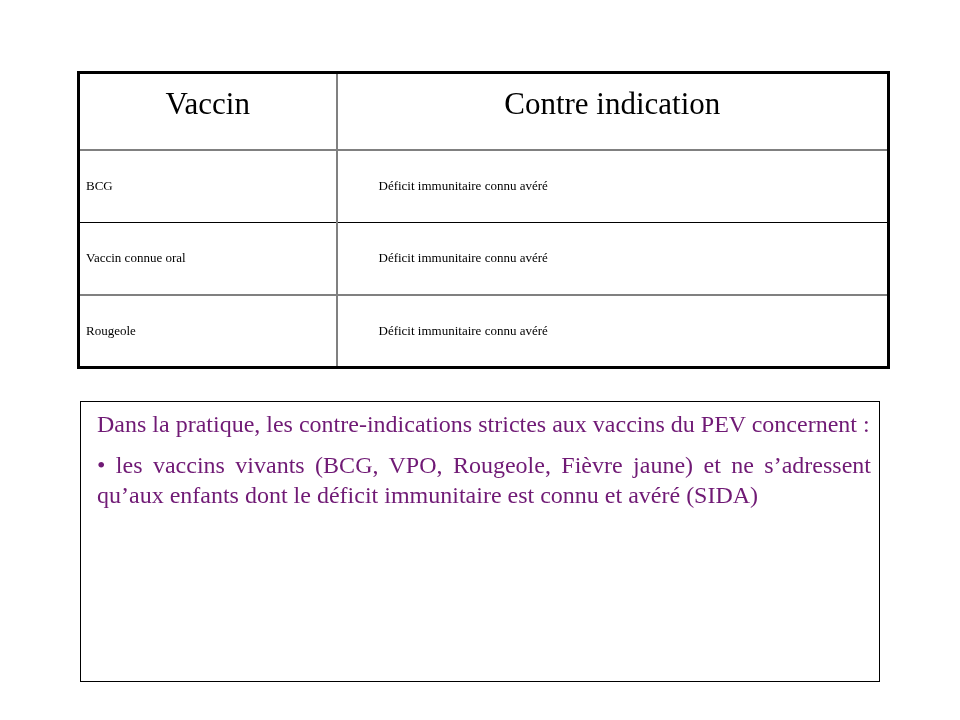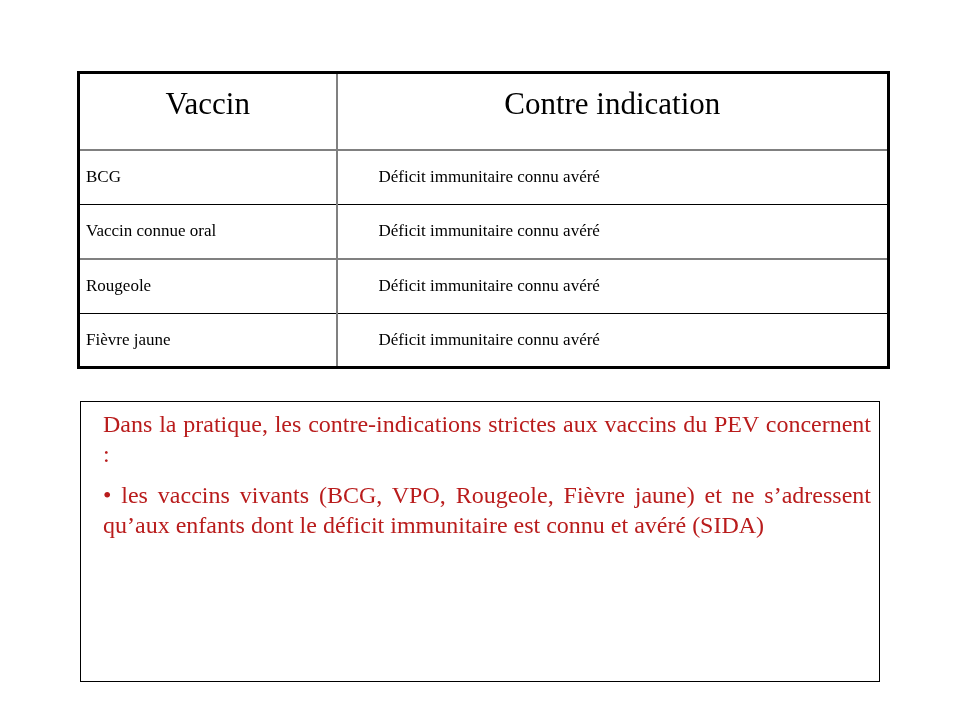--- a/index.html
+++ b/index.html
@@ -42,21 +42,21 @@
       height: 77px;
       border-right: 2px solid #808080;
       border-bottom: 2px solid #808080;
       box-sizing: border-box;
     }
     table.vaccine-table th:last-child {
       border-right: none;
       margin-top: 16px;
     }
     table.vaccine-table td {
-      font-size: 17px;
+      font-size: 13px;
       padding: 0 0 0 6px;
       height: 42px;
       vertical-align: middle;
       border-right: 2px solid #808080;
       border-bottom: 1px solid #000;
       box-sizing: border-box;
       white-space: nowrap;
     }
     table.vaccine-table tr.row-alt td {
       border-bottom: 2px solid #808080;
@@ -69,22 +69,22 @@
       border-bottom: none;
     }
     .note-box {
       position: absolute;
       left: 80px;
       top: 401px;
       width: 800px;
       height: 281px;
       border: 1.5px solid #000;
       box-sizing: border-box;
-      padding: 7px 8px 0 22px;
-      color: #b91c1c;
+      padding: 7px 8px 0 16px;
+      color: #701a75;
       font-size: 24px;
       line-height: 30px;
     }
     .note-box p {
       margin: 0;
       text-align: justify;
       text-align-last: left;
     }
     .note-box p.intro { margin-bottom: 11px; }
     .note-box p.bullet-1 { }
@@ -111,24 +111,20 @@
         <td>Déficit immunitaire connu avéré</td>
       </tr>
       <tr class="row-alt">
         <td>Vaccin connue oral</td>
         <td>Déficit immunitaire connu avéré</td>
       </tr>
       <tr>
         <td>Rougeole</td>
         <td>Déficit immunitaire connu avéré</td>
       </tr>
-      <tr>
-        <td>Fièvre jaune</td>
-        <td>Déficit immunitaire connu avéré</td>
-      </tr>
     </tbody>
   </table>
 
   <div class="note-box">
     <p class="intro">Dans la pratique, les contre-indications strictes aux vaccins du PEV concernent :</p>
     <p class="bullet-1">• les vaccins vivants (BCG, VPO, Rougeole, Fièvre jaune) et ne s’adressent qu’aux enfants dont le déficit immunitaire est connu et avéré (SIDA)</p>
   </div>
 
 </div>
 

